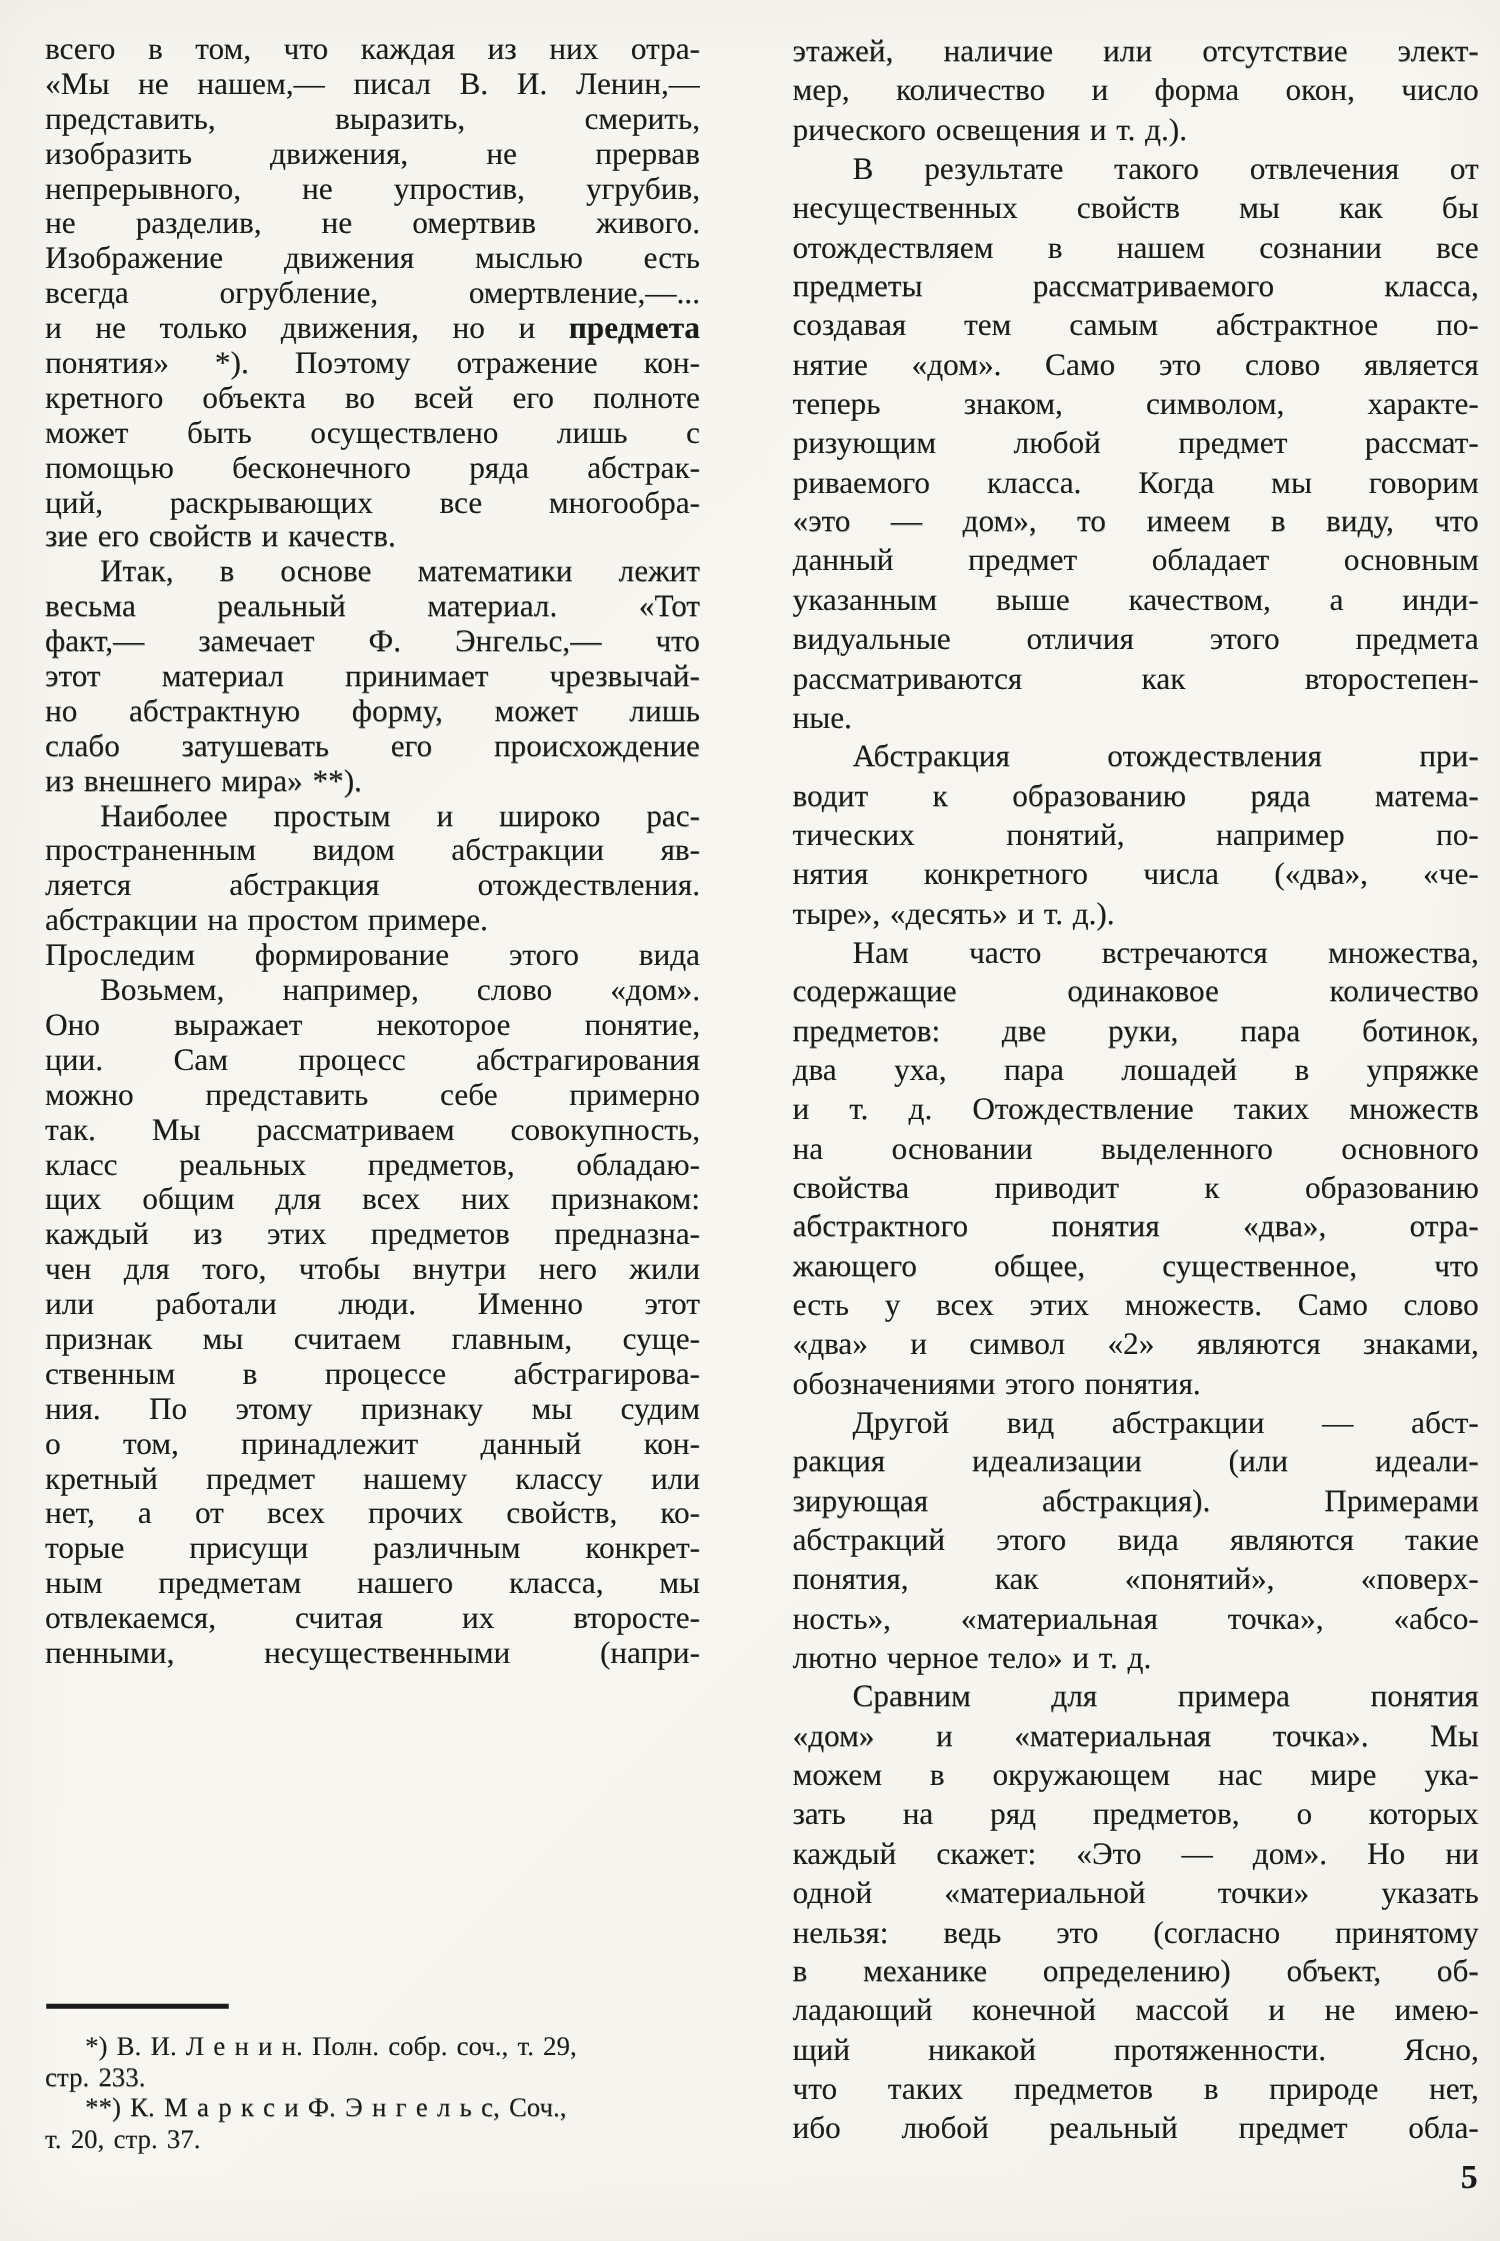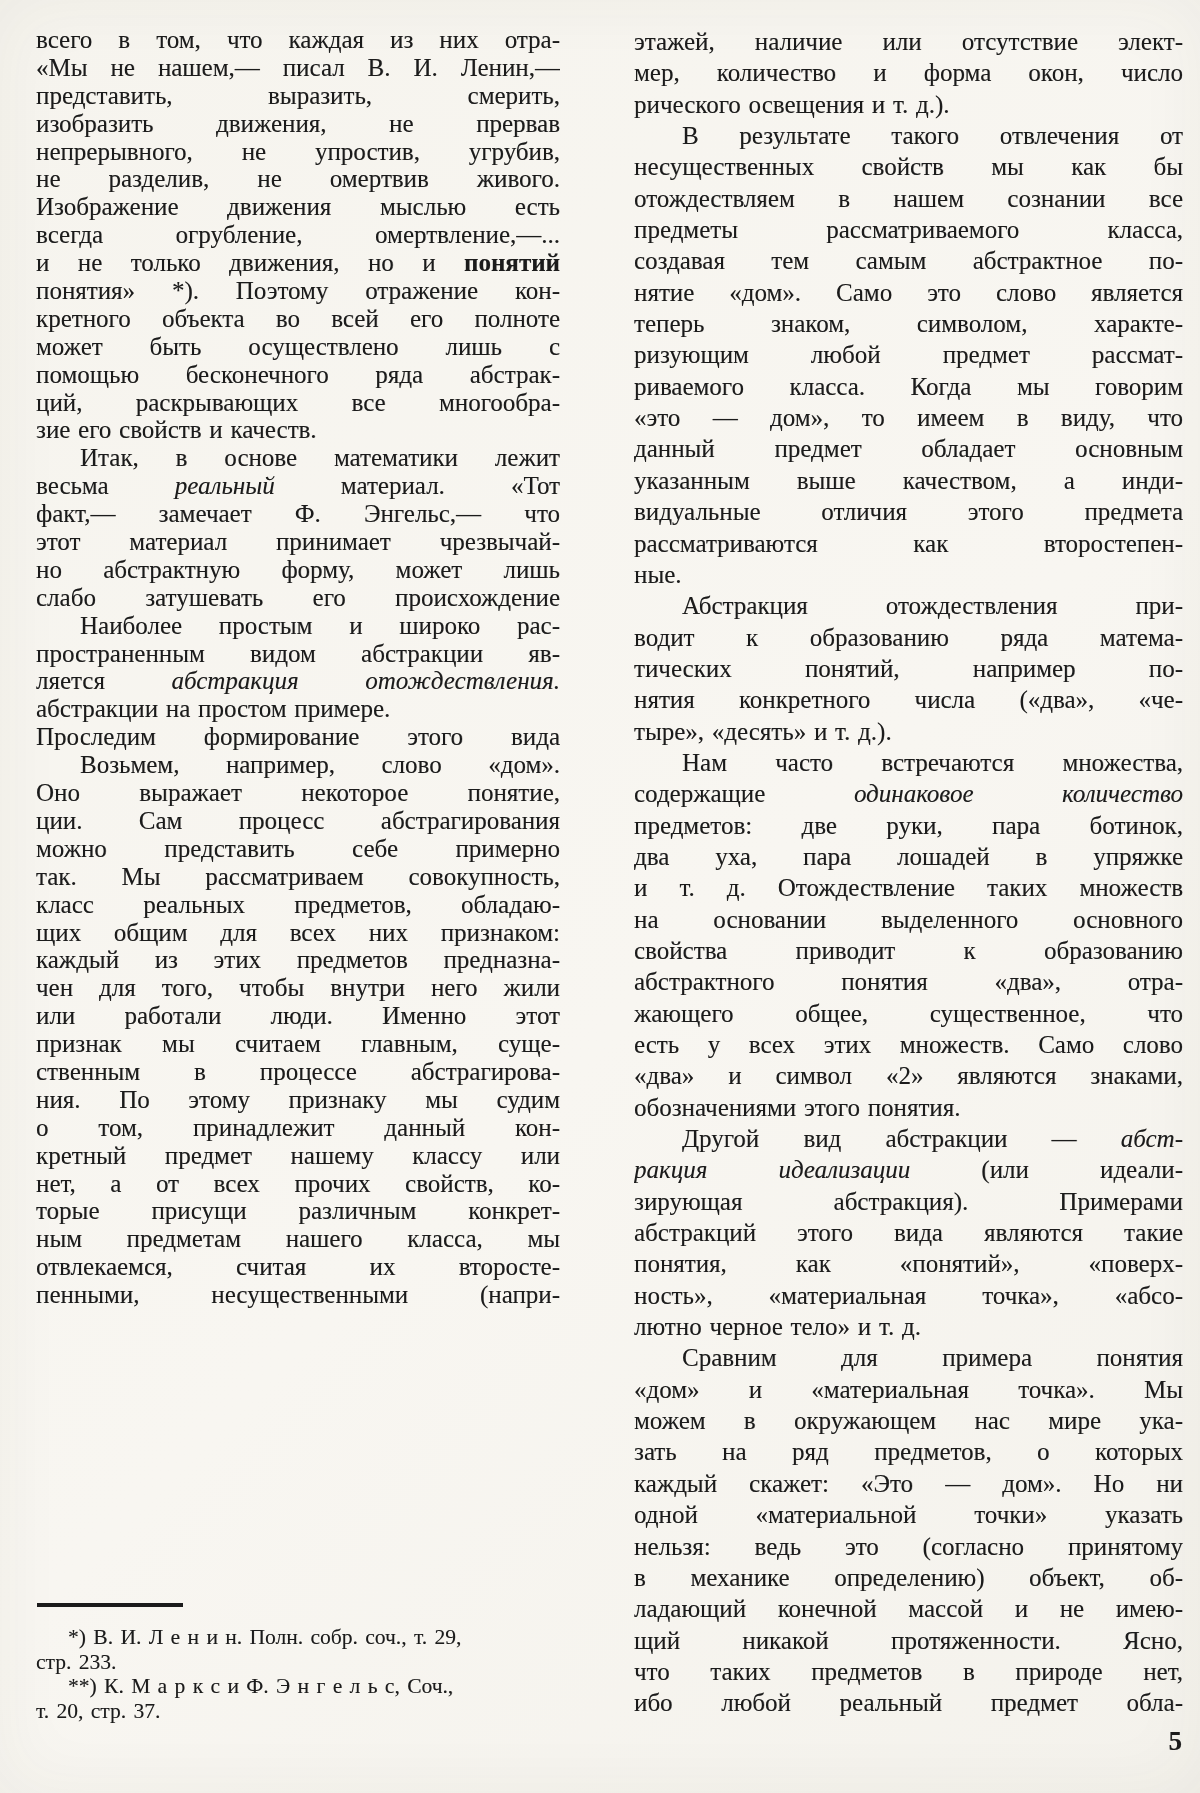--- a/index.html
+++ b/index.html
@@ -18,21 +18,21 @@
     overflow:hidden;white-space:normal;
     font-size:25px;word-spacing:1.5px;
     text-shadow:0.3px 0.3px 0.4px rgba(20,20,20,0.35);
   }
   .col-left .ln{line-height:27.9px;height:27.9px;}
   .col-right .ln{line-height:31.35px;height:31.35px;}
   .ln.pend{text-align-last:left;}
   .col-left .ln.ind{text-indent:44px;}
   .col-right .ln.ind{text-indent:48px;}
   .seg-b{font-weight:bold;}
-  .seg-i{font-style:italic;}
+  .seg-i{}
   .footnotes{position:absolute;left:36px;top:1603px;width:524px;}
   .fn-rule{width:146px;height:4px;background:#1b1b1b;margin:0 0 18px 1px;}
   .fn .ln{
     font-size:21.5px;line-height:24.5px;height:24.5px;
     text-align:center;text-align-last:left;word-spacing:2px;
   }
   .fn .ln.ind{text-indent:32px;}
   .page-number{
     position:absolute;left:1146px;top:1726px;width:36px;
     font-size:27px;font-weight:bold;text-align:right;
@@ -45,33 +45,34 @@
 <div class="page">
   <div class="col col-left">
       <div class="ln"><span>всего в том, что каждая из них отра-</span></div>
       <div class="ln"><span>«Мы не нашем,— писал В. И. Ленин,—</span></div>
       <div class="ln"><span>представить, выразить, смерить,</span></div>
       <div class="ln"><span>изобразить движения, не прервав</span></div>
       <div class="ln"><span>непрерывного, не упростив, угрубив,</span></div>
       <div class="ln"><span>не разделив, не омертвив живого.</span></div>
       <div class="ln"><span>Изображение движения мыслью есть</span></div>
       <div class="ln"><span>всегда огрубление, омертвление,—...</span></div>
-      <div class="ln"><span>и не только движения, но и </span><span class="seg-b">понятий</span></div>
+      <div class="ln"><span>и не только движения, но и </span><span class="seg-b">предмета</span></div>
       <div class="ln"><span>понятия» *). Поэтому отражение кон-</span></div>
       <div class="ln"><span>кретного объекта во всей его полноте</span></div>
       <div class="ln"><span>может быть осуществлено лишь с</span></div>
       <div class="ln"><span>помощью бесконечного ряда абстрак-</span></div>
       <div class="ln"><span>ций, раскрывающих все многообра-</span></div>
       <div class="ln pend"><span>зие его свойств и качеств.</span></div>
       <div class="ln ind"><span>Итак, в основе математики лежит</span></div>
       <div class="ln"><span>весьма </span><span class="seg-i">реальный</span><span> материал. «Тот</span></div>
       <div class="ln"><span>факт,— замечает Ф. Энгельс,— что</span></div>
       <div class="ln"><span>этот материал принимает чрезвычай-</span></div>
       <div class="ln"><span>но абстрактную форму, может лишь</span></div>
       <div class="ln"><span>слабо затушевать его происхождение</span></div>
+      <div class="ln pend"><span>из внешнего мира» **).</span></div>
       <div class="ln ind"><span>Наиболее простым и широко рас-</span></div>
       <div class="ln"><span>пространенным видом абстракции яв-</span></div>
       <div class="ln"><span>ляется </span><span class="seg-i">абстракция отождествления.</span></div>
       <div class="ln pend"><span>абстракции на простом примере.</span></div>
       <div class="ln"><span>Проследим формирование этого вида</span></div>
       <div class="ln ind"><span>Возьмем, например, слово «дом».</span></div>
       <div class="ln"><span>Оно выражает некоторое понятие,</span></div>
       <div class="ln"><span>ции. Сам процесс абстрагирования</span></div>
       <div class="ln"><span>можно представить себе примерно</span></div>
       <div class="ln"><span>так. Мы рассматриваем совокупность,</span></div>

